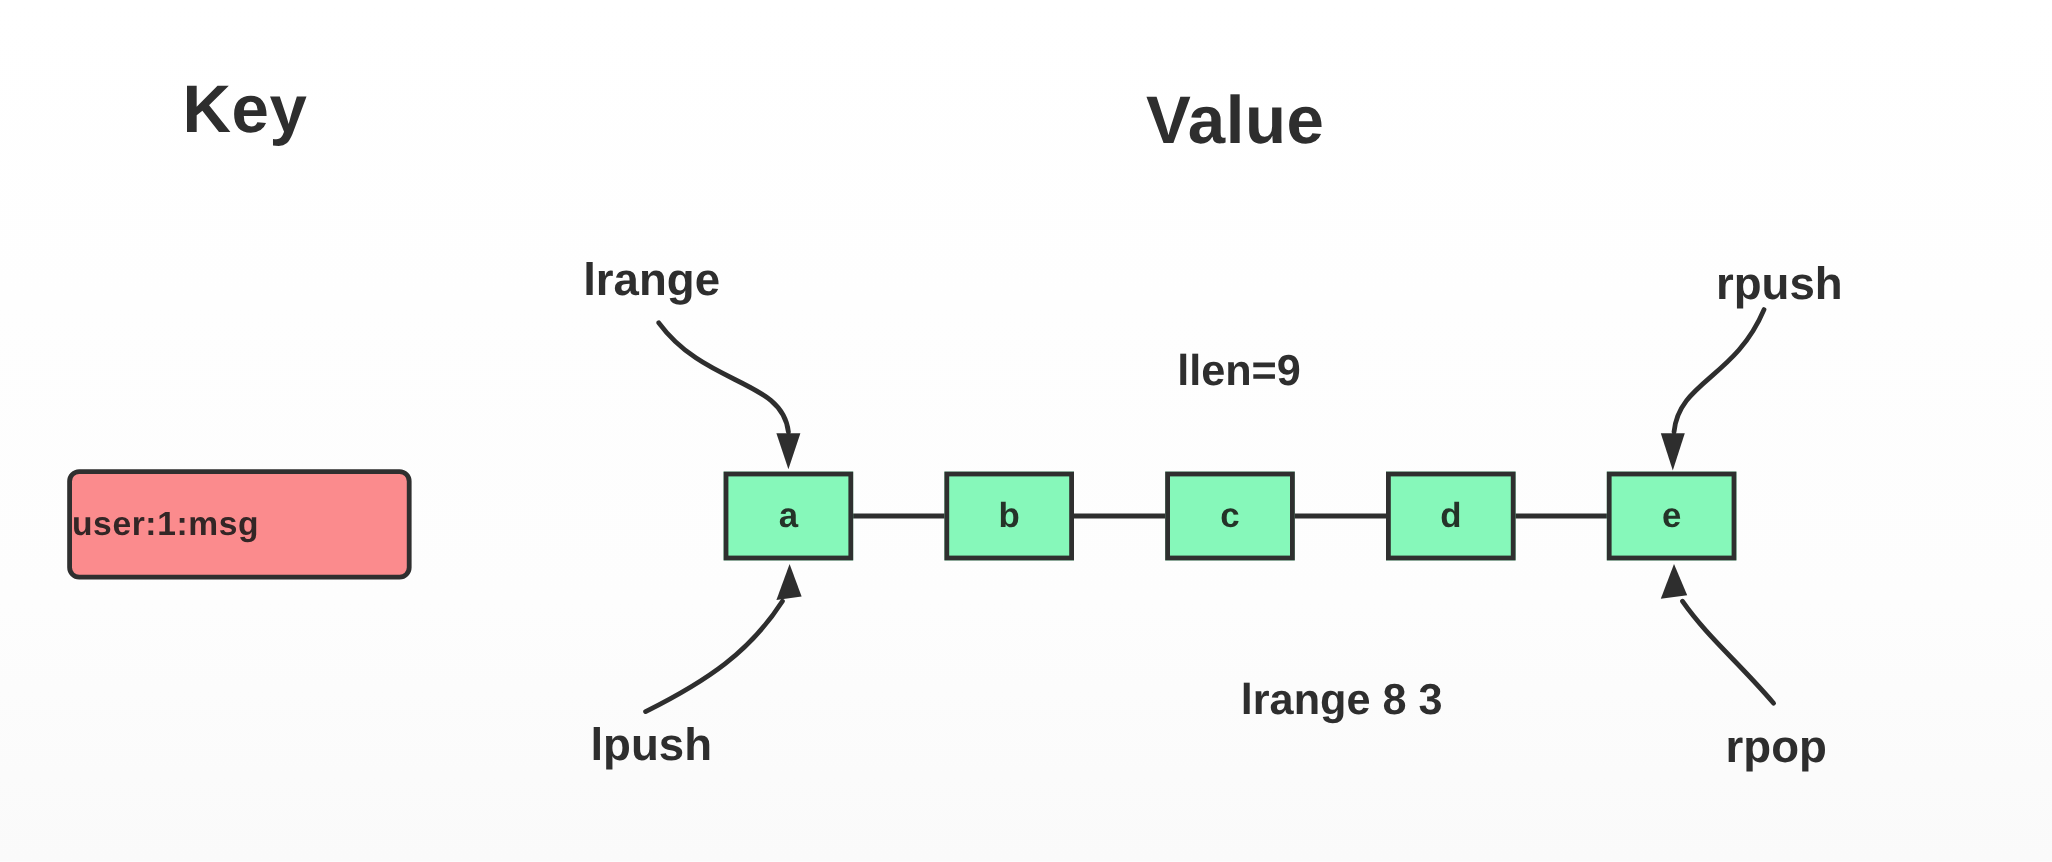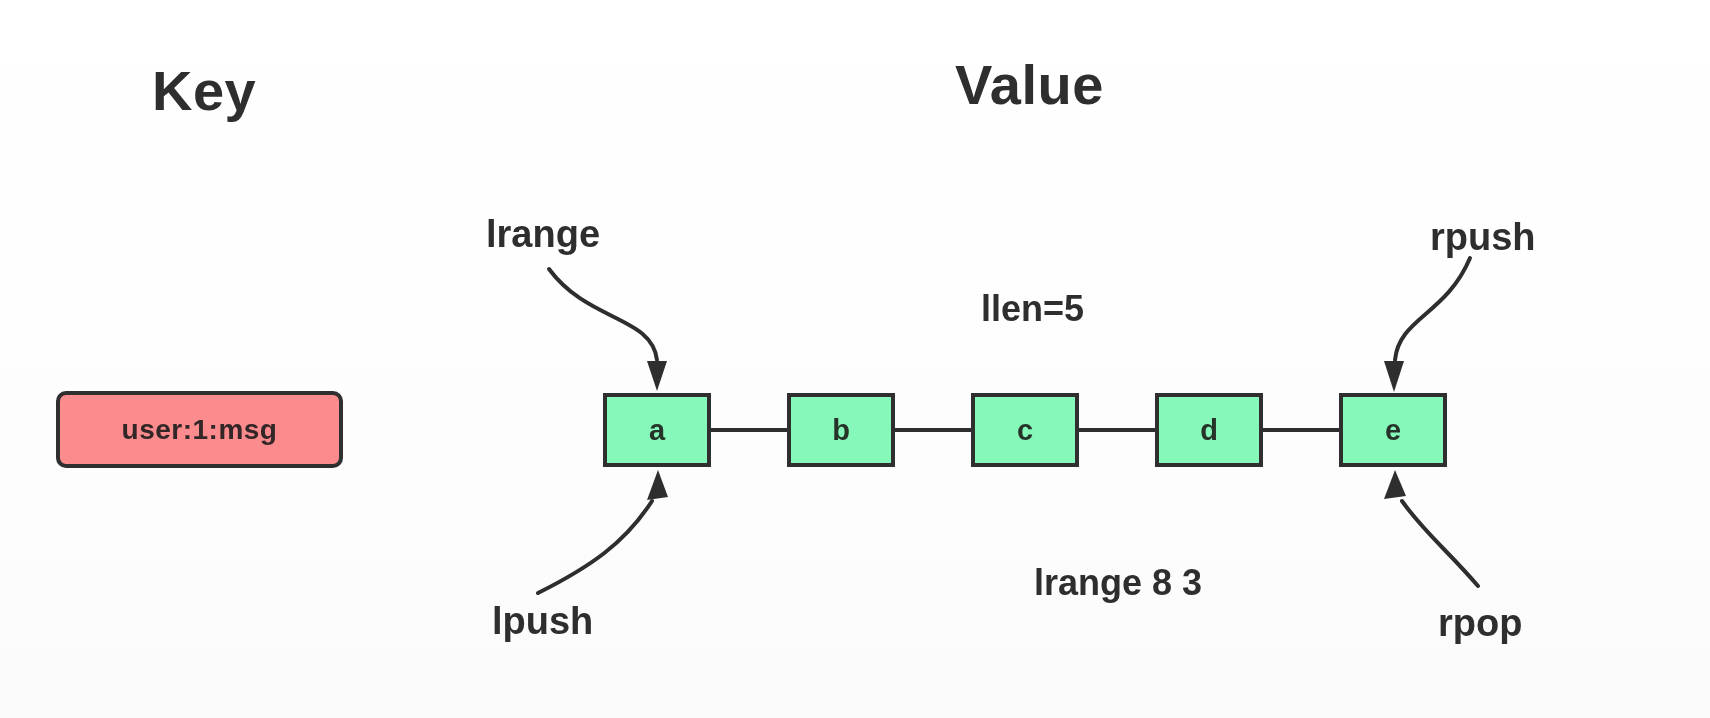--- a/index.html
+++ b/index.html
@@ -17,31 +17,31 @@
   }
   .hdr {
     position: absolute;
     font-size: 56px;
     font-weight: 700;
     color: #2e2e2e;
     letter-spacing: 0.5px;
     white-space: nowrap;
   }
   .hdr-key   { left: 152px; top: 58px; }
-  .hdr-value { left: 955px; top: 52px; }
+  .hdr-value { left: 955px; top: 67px; }
 
   .key-box {
     position: absolute;
     left: 56px; top: 391px;
-    width: 287px; height: 77px;
+    width: 287px; height: 92px;
     box-sizing: border-box;
     background: #FB8B8D;
     border: 4px solid #2f2f2f;
     border-radius: 10px;
-    display: flex; align-items: center; justify-content: center;
+    display: flex; align-items: center; 
     font-size: 28px; font-weight: 700; color: #332626;
     letter-spacing: 0.5px;
   }
 
   .list-row {
     position: absolute;
     left: 603px; top: 393px;
     display: flex;
     gap: 76px;
     z-index: 2;
@@ -117,21 +117,21 @@
     <div class="node">
         <span>e</span>
       </div>
   </div>
 
   <div class="op-label op-lpush">lrange</div>
   <div class="op-label op-rpush">rpush</div>
   <div class="op-label op-lpop">lpush</div>
   <div class="op-label op-rpop">rpop</div>
 
-  <div class="ann-label ann-llen">llen=5</div>
+  <div class="ann-label ann-llen">llen=9</div>
   <div class="ann-label ann-lrange">lrange 8 3</div>
 
   <svg class="layer front" viewBox="0 0 1710 718">
 
     <path class="wire" d="M 549 269 C 588 322, 652 316, 657 360" stroke="#2E2E2E"></path>
     <polygon points="657,391 647,361 667,361" fill="#2E2E2E"></polygon>
 
     <path class="wire" d="M 538 593 C 590 567, 625 543, 652 501" stroke="#2E2E2E"></path>
     <polygon points="658,470 647,500 668,497" fill="#2E2E2E"></polygon>
 

